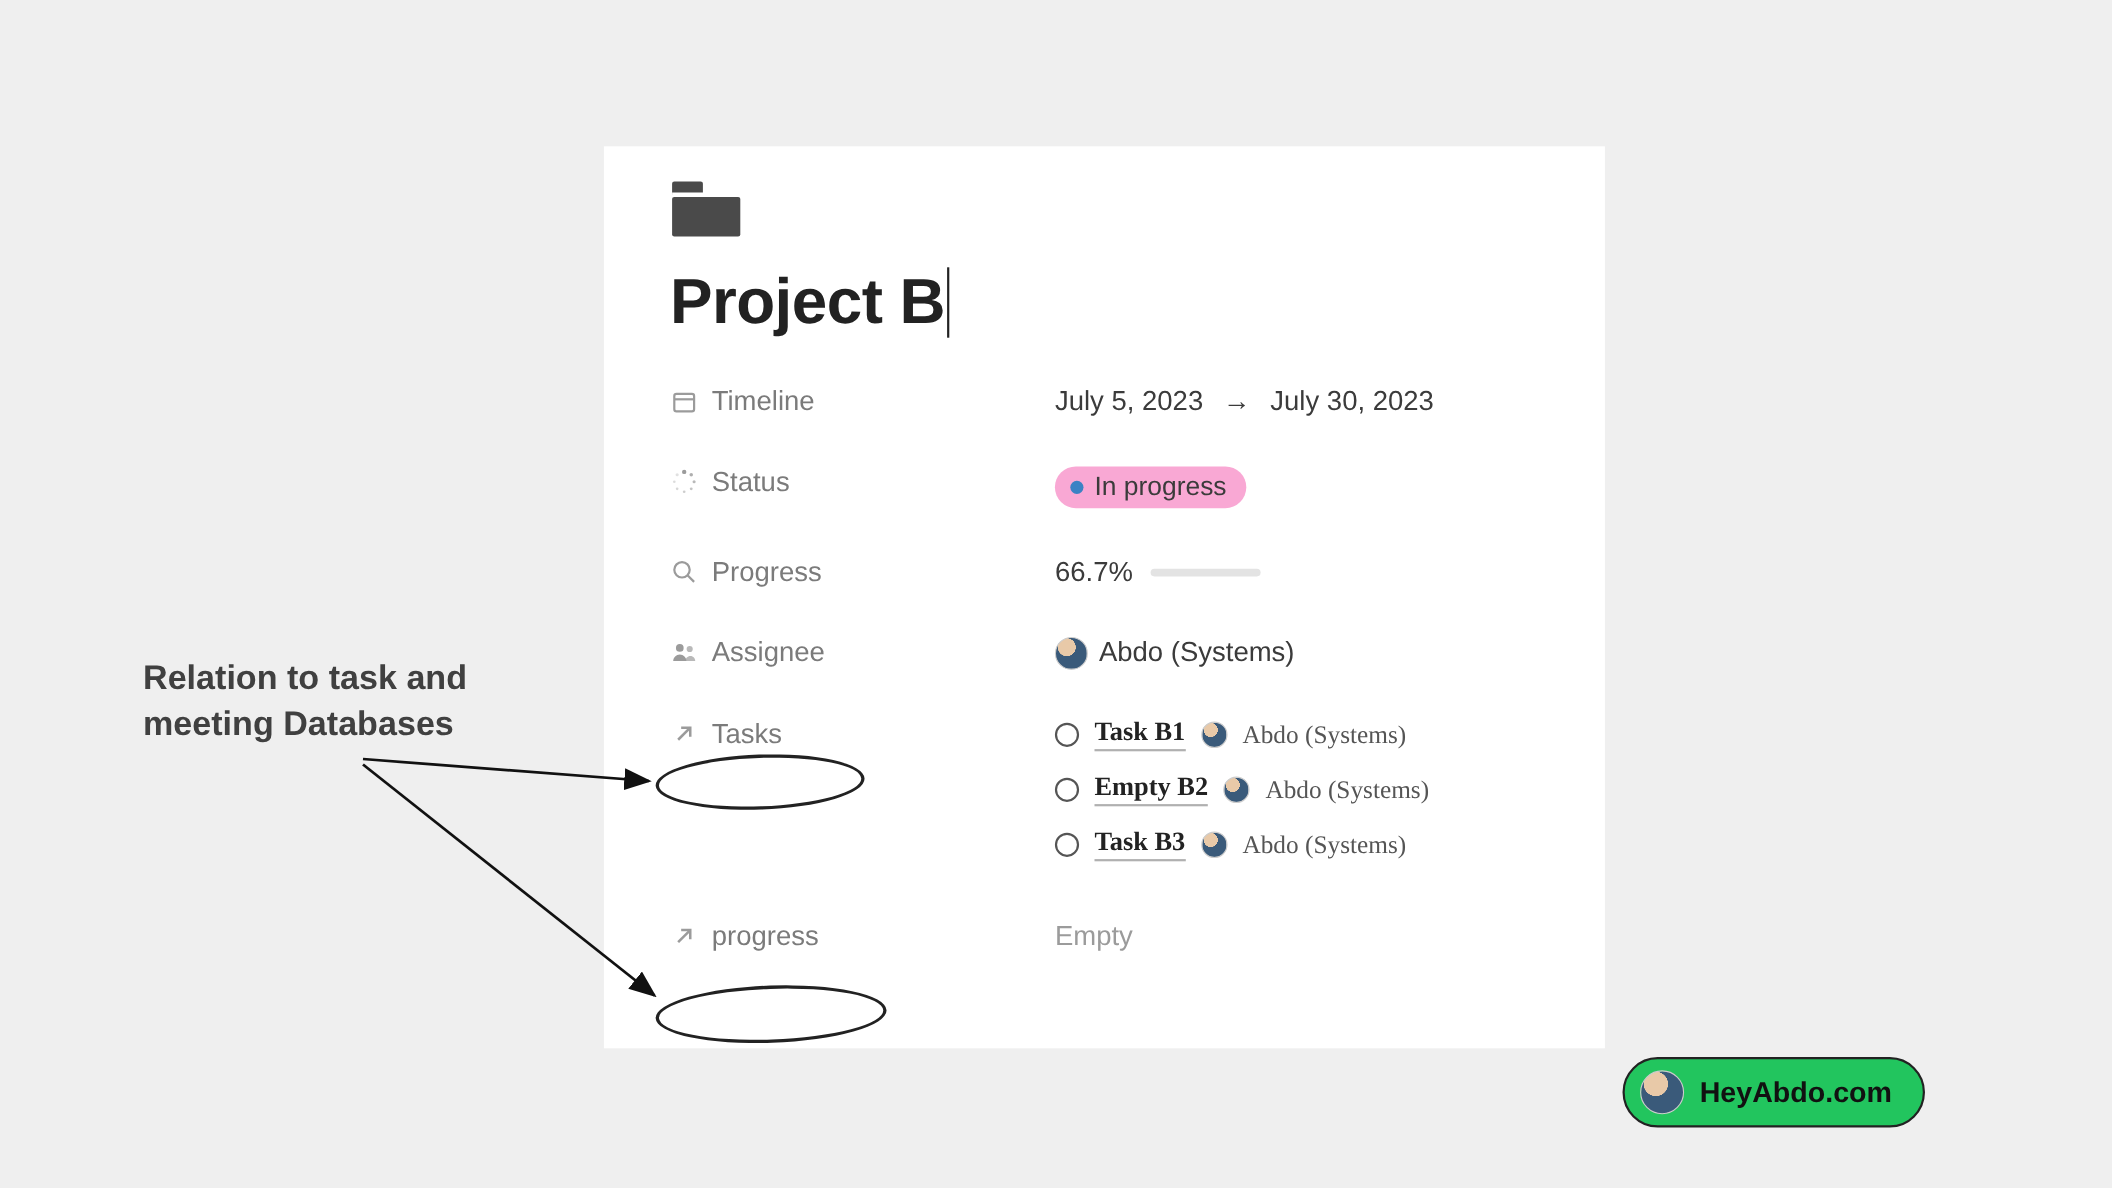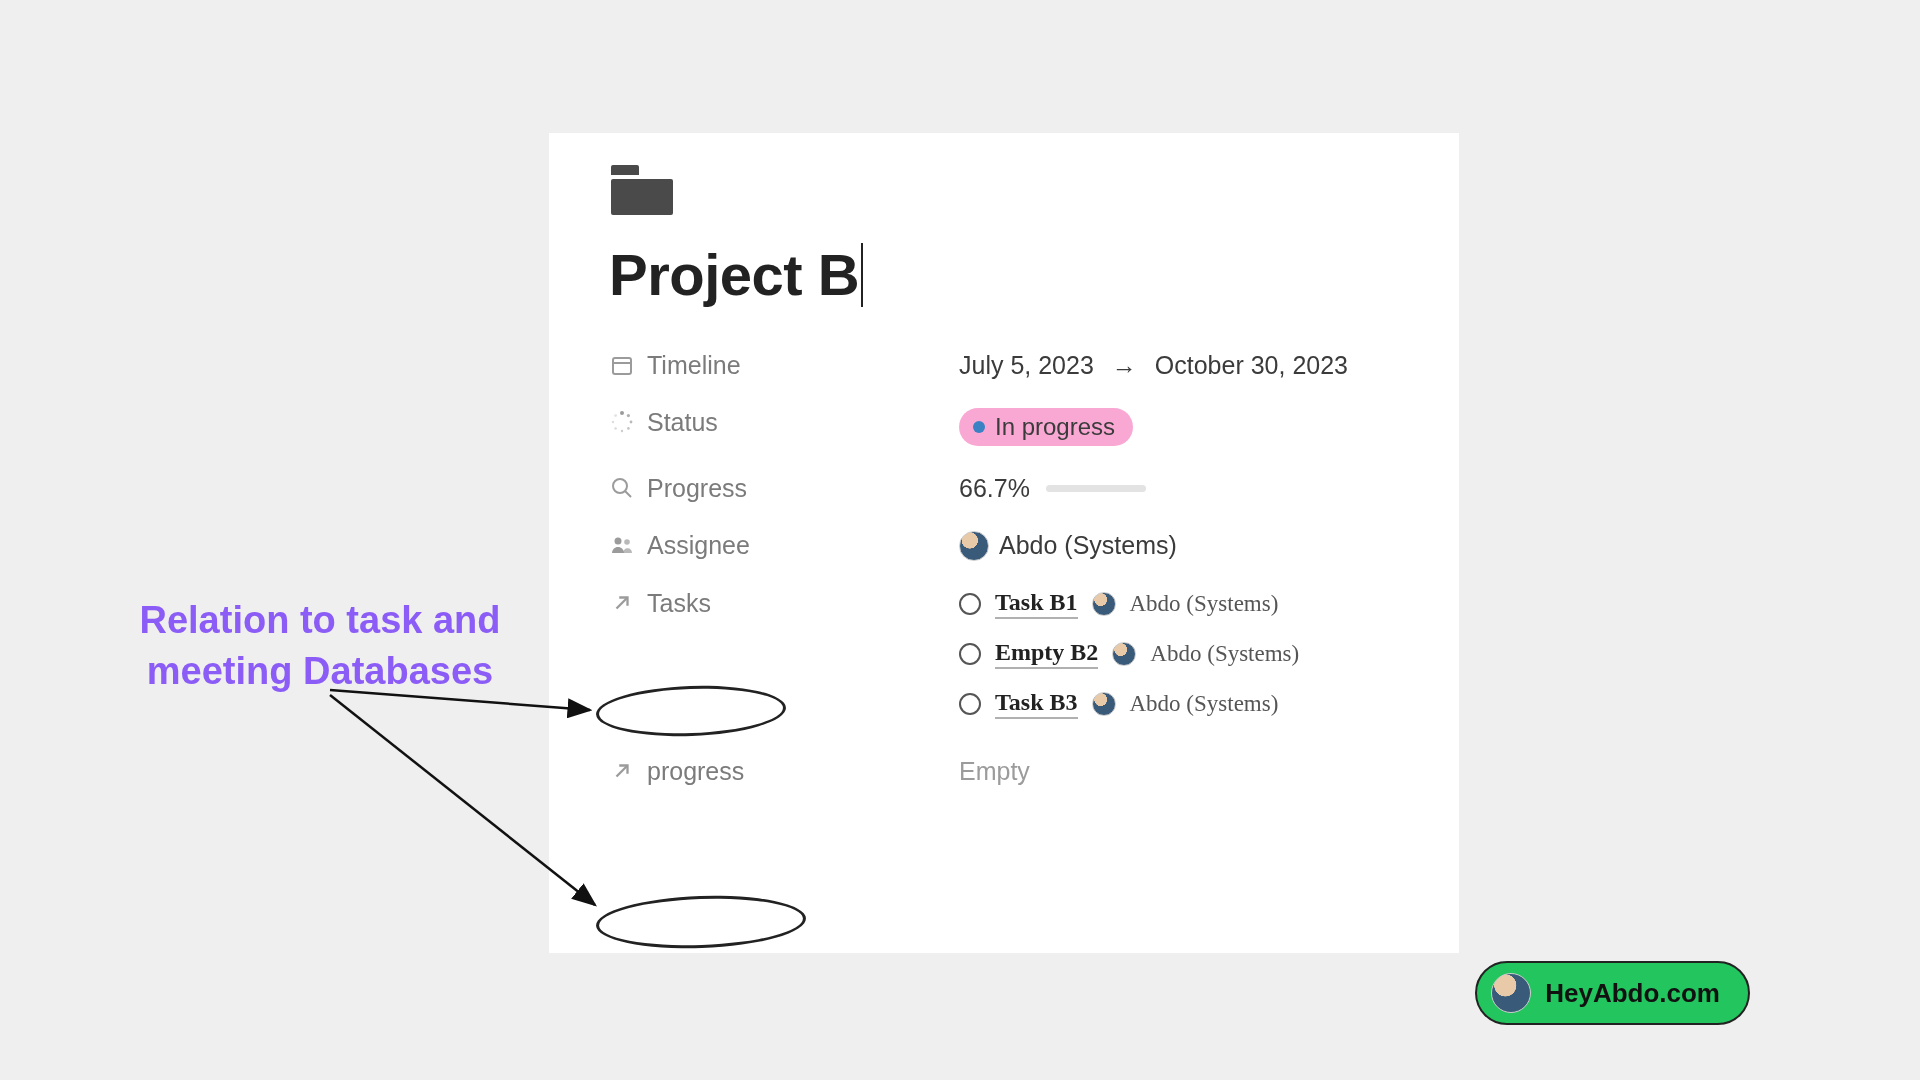--- a/index.html
+++ b/index.html
@@ -64,21 +64,21 @@
     font-weight: 700;
     color: #222;
     letter-spacing: -0.5px;
     margin-bottom: 44px;
     display: inline-block;
     padding-right: 2px;
     border-right: 2px solid #222;
     line-height: 1.1;
   }
 
-  .props { display: flex; flex-direction: column; gap: 28px; }
+  .props { display: flex; flex-direction: column; gap: 44px; }
   .prop-row { display: flex; align-items: flex-start; }
   .prop-label {
     display: flex;
     align-items: center;
     gap: 12px;
     width: 350px;
     color: #7b7b7b;
     font-size: 25px;
   }
   .prop-label .icon { width: 26px; height: 26px; display:flex; align-items:center; justify-content:center; color:#9b9b9b; flex-shrink:0; }
@@ -150,24 +150,23 @@
   .task-assignee-name { color:#555; font-size: 23px; }
 
   .empty-val { color:#9b9b9b; }
 
   
   .annot-label {
     position: absolute;
     left: 130px;
     top: 595px;
     width: 380px;
-    text-align: center;
-    font-size: 38px;
+    font-size: 31px;
     font-weight: 700;
-    color: #8b5cf6;
+    color: #404040;
     line-height: 1.35;
   }
 
   .annot-svg {
     position: absolute;
     left: 0; top: 0;
     width: 1920px; height: 1080px;
     pointer-events: none;
   }
 
@@ -226,21 +225,21 @@
               <svg width="24" height="24" viewBox="0 0 24 24" fill="none" stroke="#9b9b9b" stroke-width="2">
                 <rect x="3" y="5" width="18" height="16" rx="2"></rect>
                 <line x1="3" y1="10" x2="21" y2="10"></line>
               </svg>
             </span>
             <span>Timeline</span>
           </div>
           <div class="prop-value">
             <span>July 5, 2023</span>
             <span class="arrow-sep">→</span>
-            <span>October 30, 2023</span>
+            <span>July 30, 2023</span>
           </div>
         </div>
 
         <div class="prop-row">
           <div class="prop-label">
             <span class="icon">
               <svg width="24" height="24" viewBox="0 0 24 24" fill="#9b9b9b">
                 <circle cx="12" cy="3" r="2"></circle>
                   <circle cx="18.4" cy="5.6" r="1.6" opacity="0.8"></circle>
                 <circle cx="21" cy="12" r="1.4" opacity="0.7"></circle>

